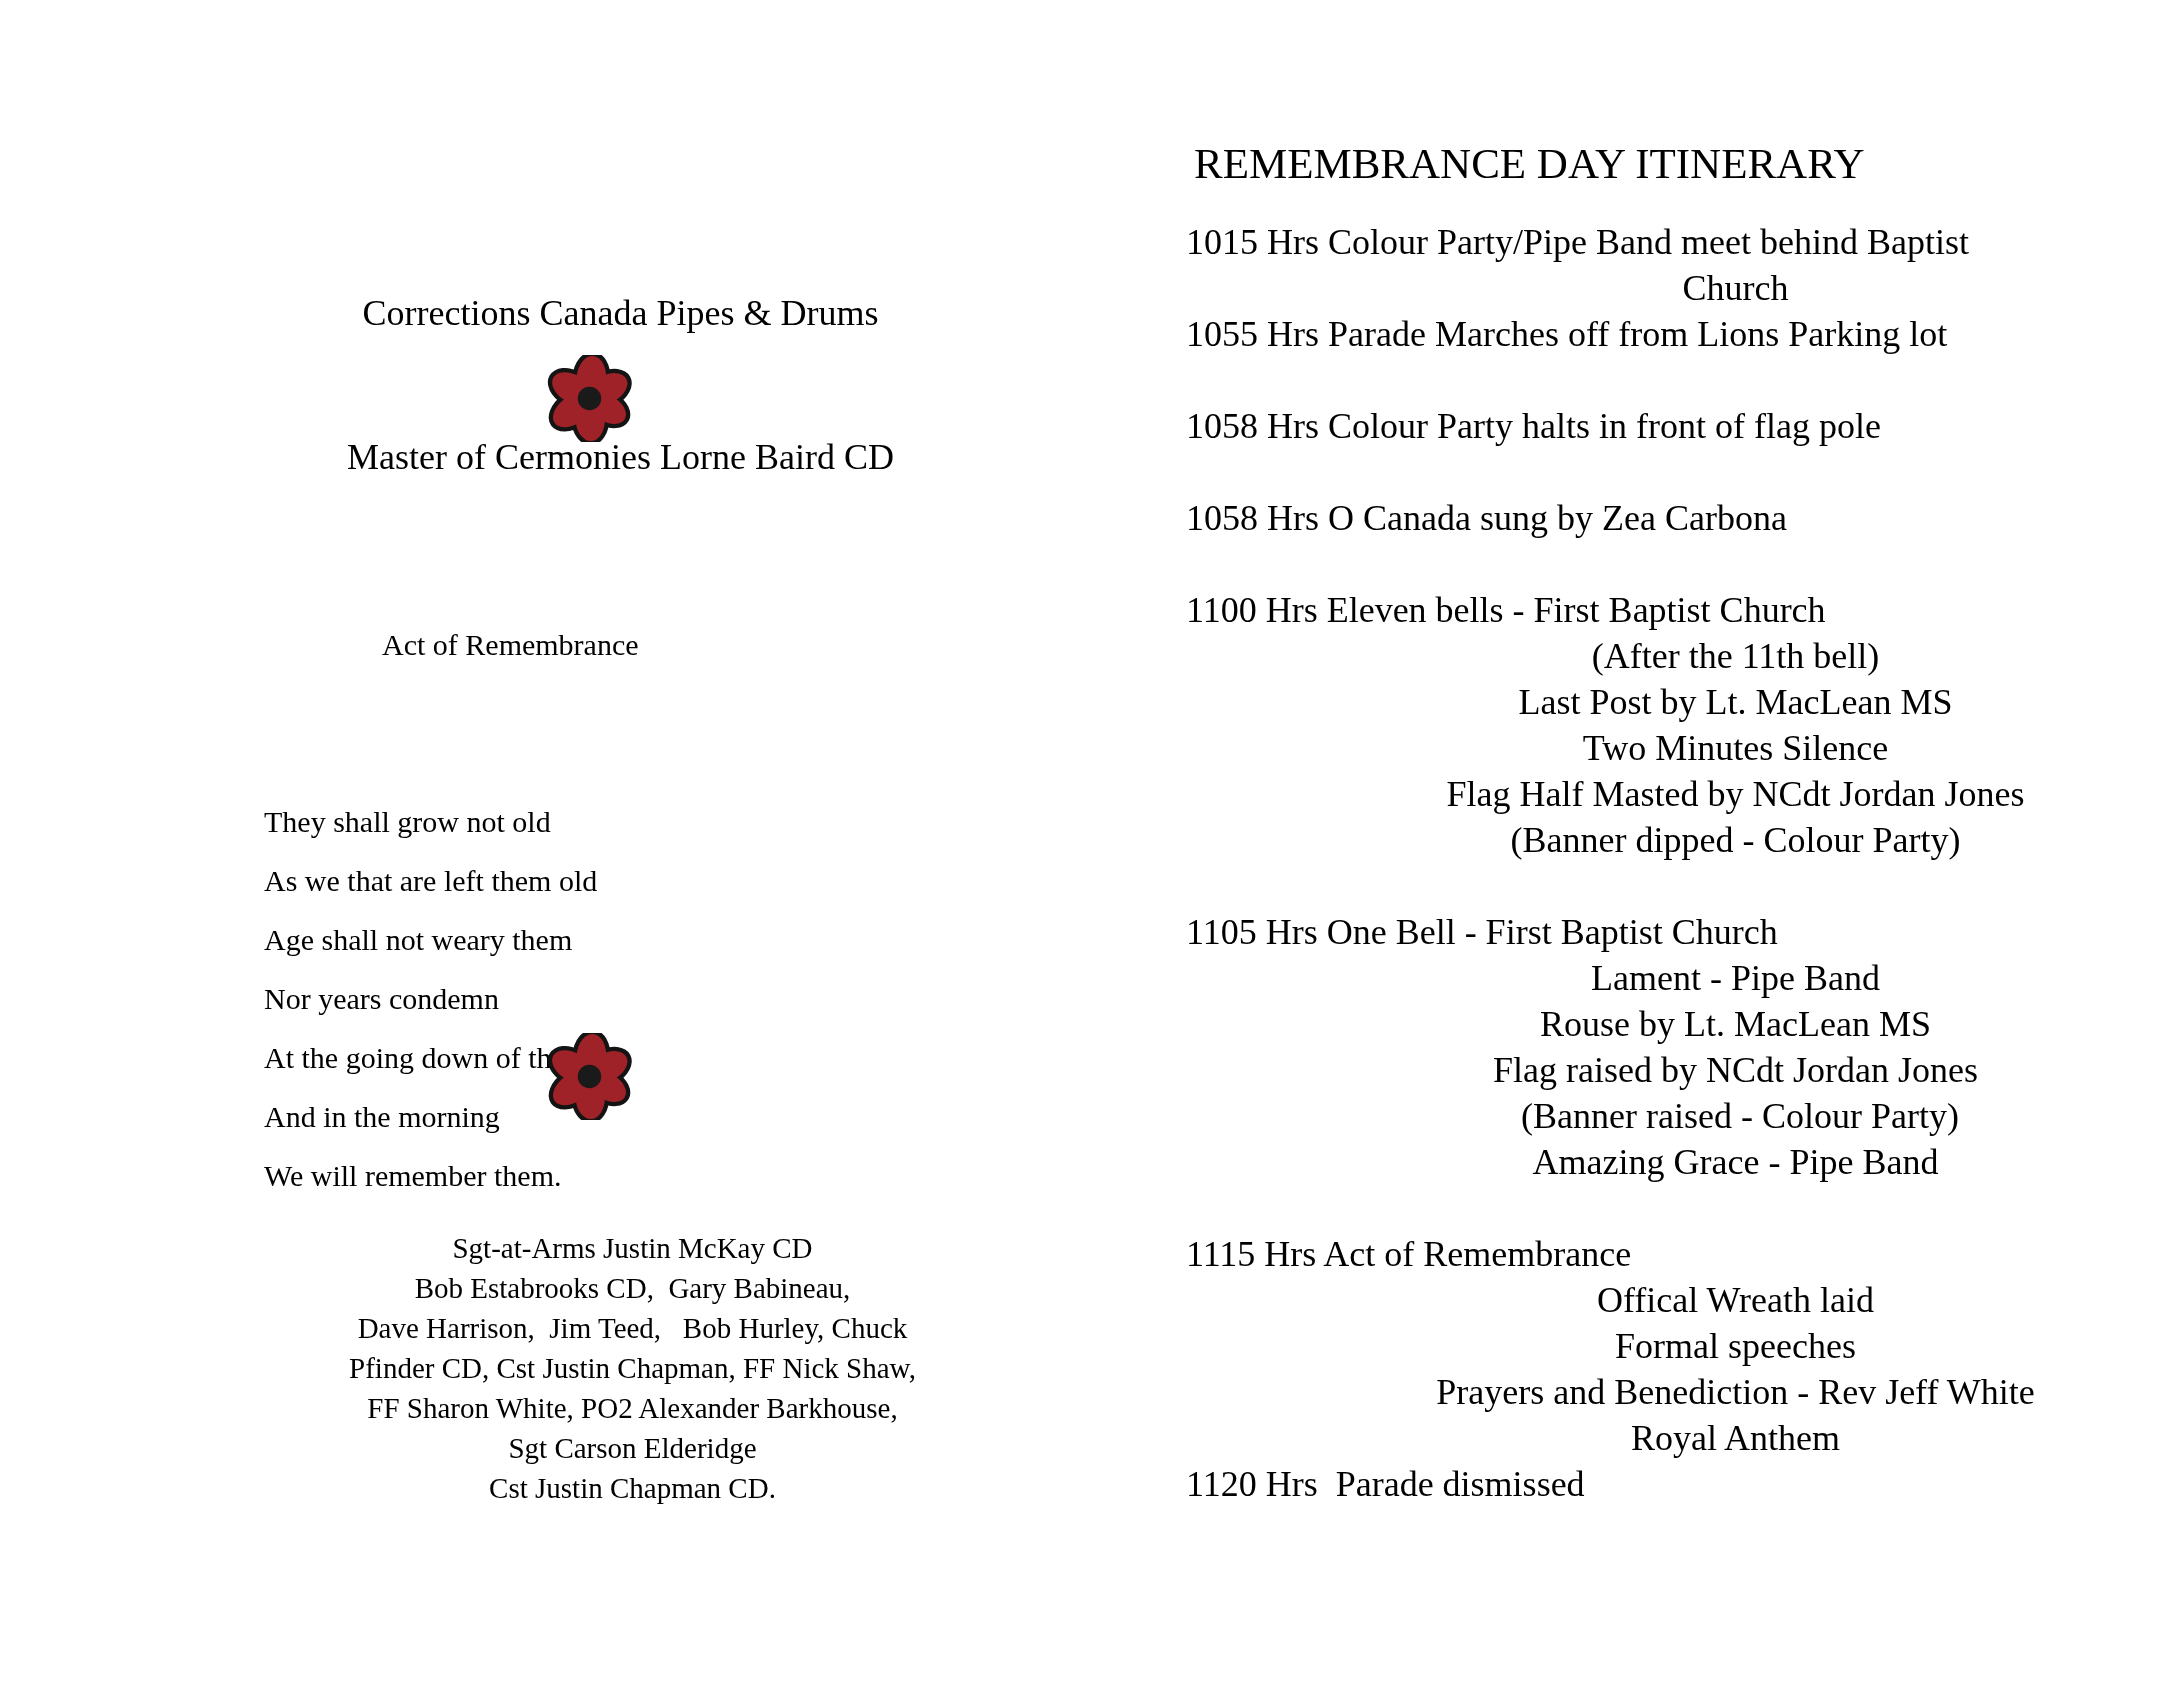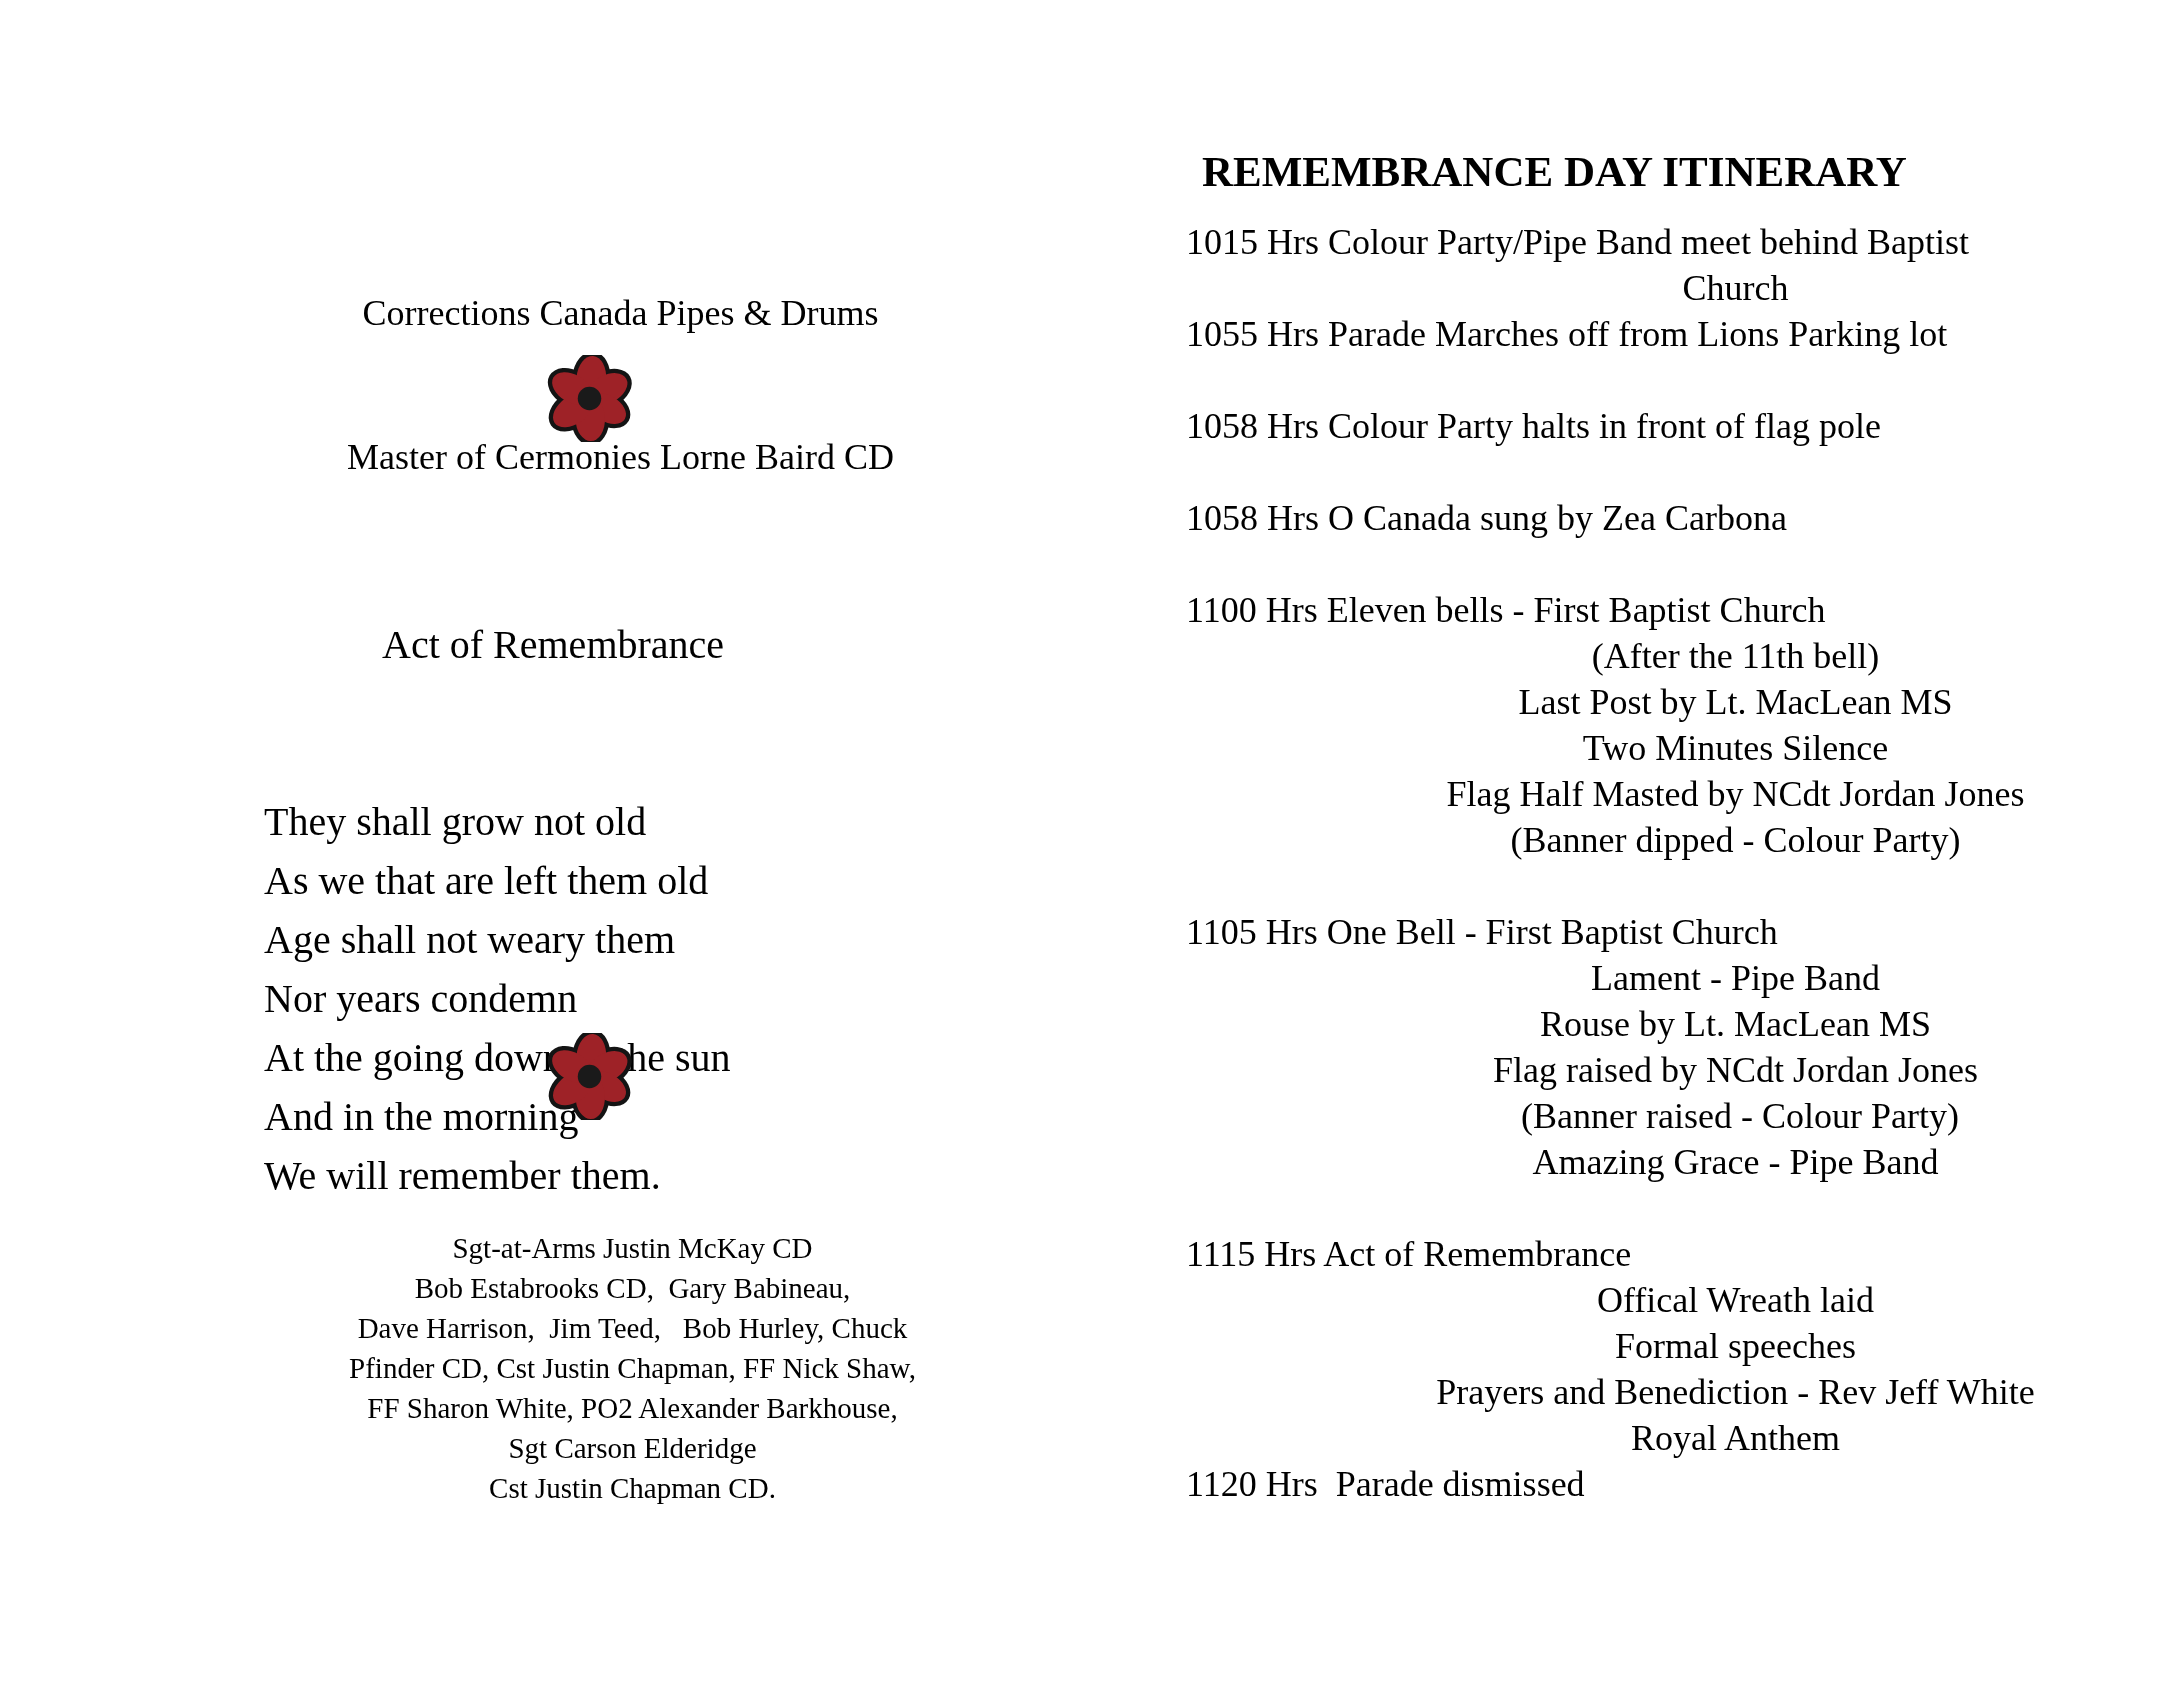--- a/index.html
+++ b/index.html
@@ -25,38 +25,38 @@
     font-size: 36px; line-height: 48px;
     white-space: pre-wrap;
   }
   .poppy { width: 87px; height: 87px; }
   .poppy-1 { left: 546px; top: 355px; }
   .poppy-2 { left: 546px; top: 1033px; }
   .poppy svg { width: 100%; height: 100%; display: block; }
 
   .poem {
     left: 264px; top: 497px; width: 752px;
-    font-size: 40px; line-height: 59px;
+    font-size: 30px; line-height: 59px;
     white-space: pre-wrap;
   }
   .poem .poem-title { padding-left: 118px; }
 
   .colour-party {
     left: 264px; top: 1148px; width: 737px;
     text-align: center;
     font-size: 29px; line-height: 40px;
     white-space: pre-wrap;
   }
 
   
   .right-title {
     left: 1186px; top: 128px;
     font-size: 43px; line-height: 55px;
-    font-weight: bold;
-    margin: 16px;
+    font-weight: normal;
+    margin: 8px;
     white-space: pre-wrap;
   }
   .itinerary {
     left: 1186px; top: 219px; width: 941px;
     font-size: 36px; line-height: 46px;
     white-space: pre-wrap;
   }
   .itinerary .indent { padding-left: 158px; text-align: center; }
 
   .line { white-space: pre-wrap; }

